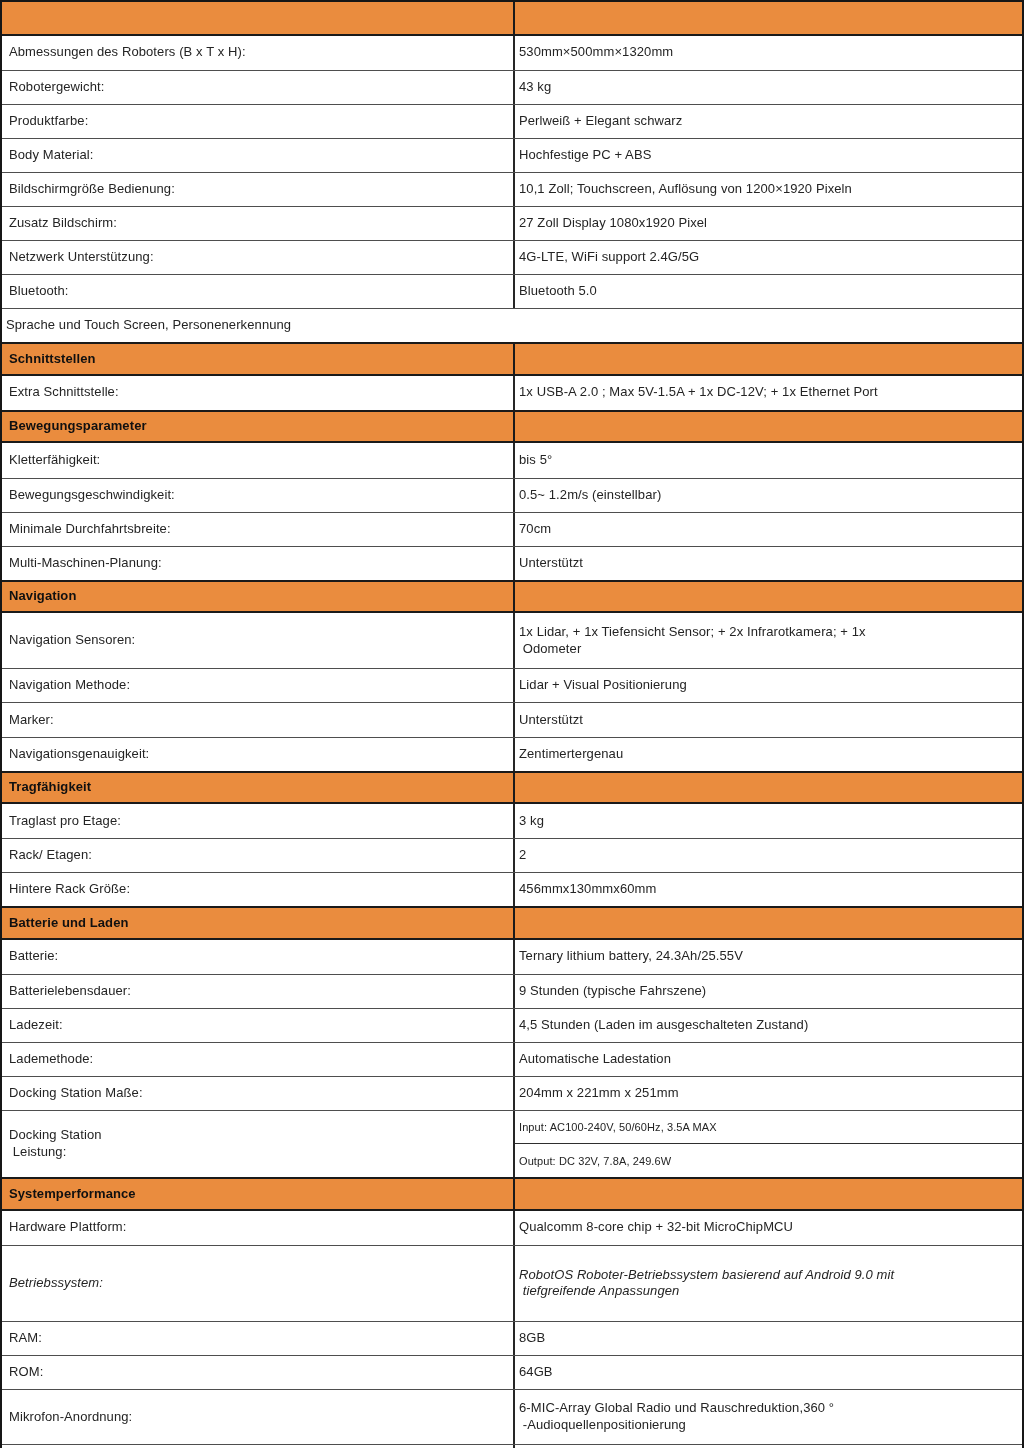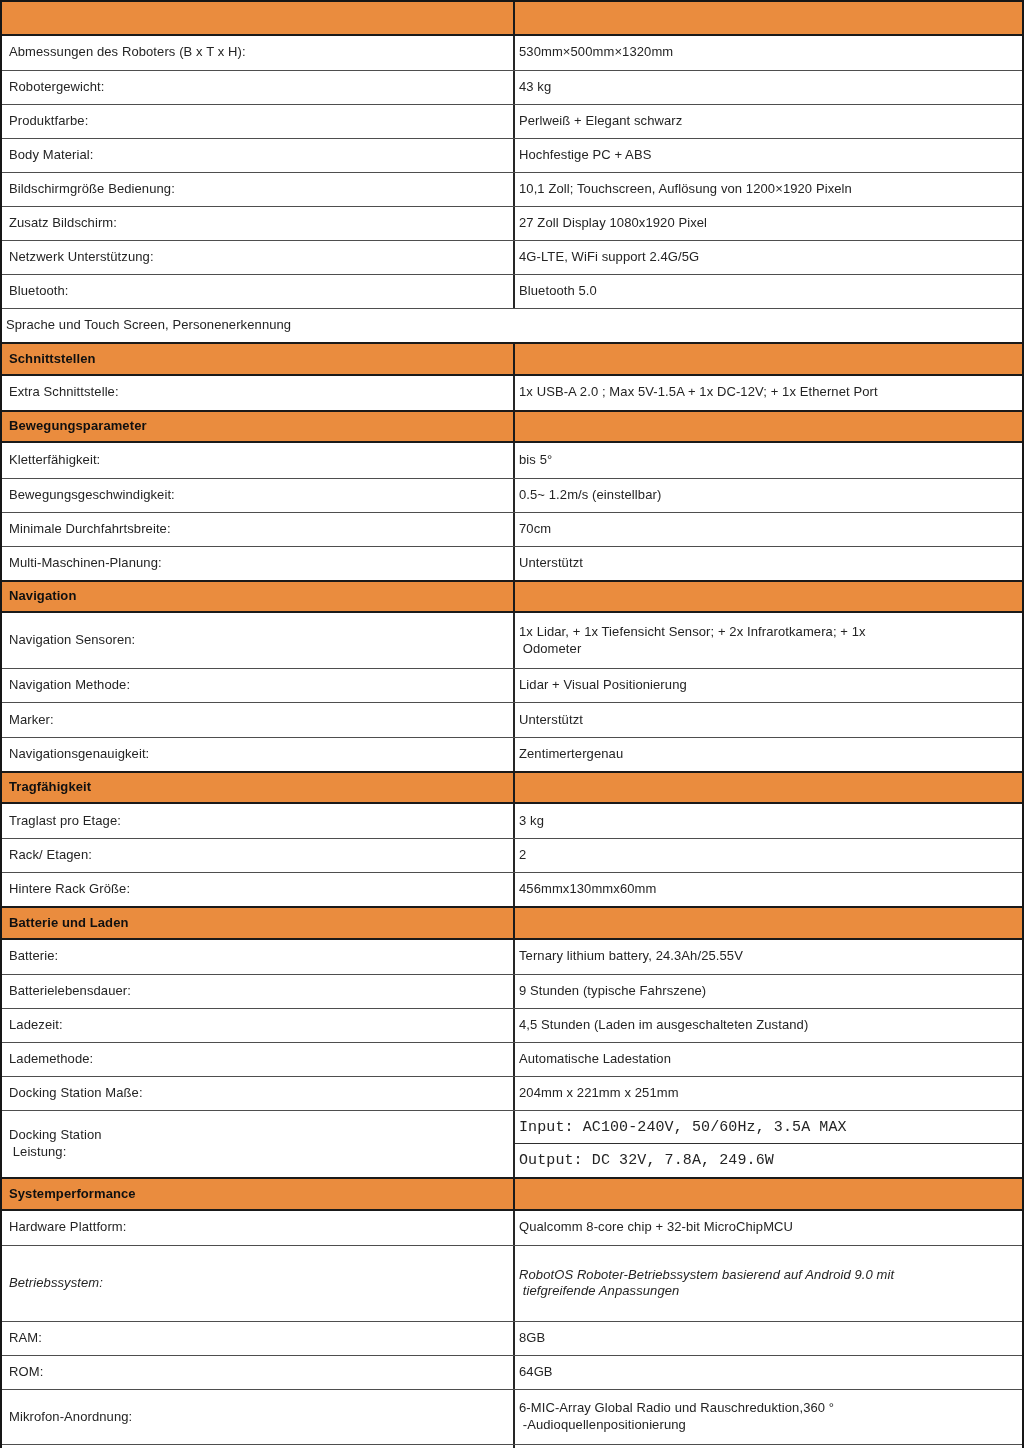--- a/index.html
+++ b/index.html
@@ -68,27 +68,26 @@
     flex: 1 1 auto;
     display: flex;
     flex-direction: column;
   }
   .subcell {
     flex: 1 1 50%;
     display: flex;
     align-items: center;
     box-sizing: border-box;
     padding: 2px 8px 2px 4px;
-    font-size: 15px;
+    font-size: 11px;
     color: #242424;
     line-height: 1.3;
     letter-spacing: 0.1px;
     white-space: pre-wrap;
     overflow: hidden;
-    font-family: Liberation Mono, monospace;
   }
   .subcell:first-child { border-bottom: 1.5px solid #2e2e2e; }
 </style>
 </head>
 <body>
 
 <div class="spec-table">
     <div class="row section">
       <div class="cell label">Hauptmerkmale</div>
       <div class="cell value"></div>

